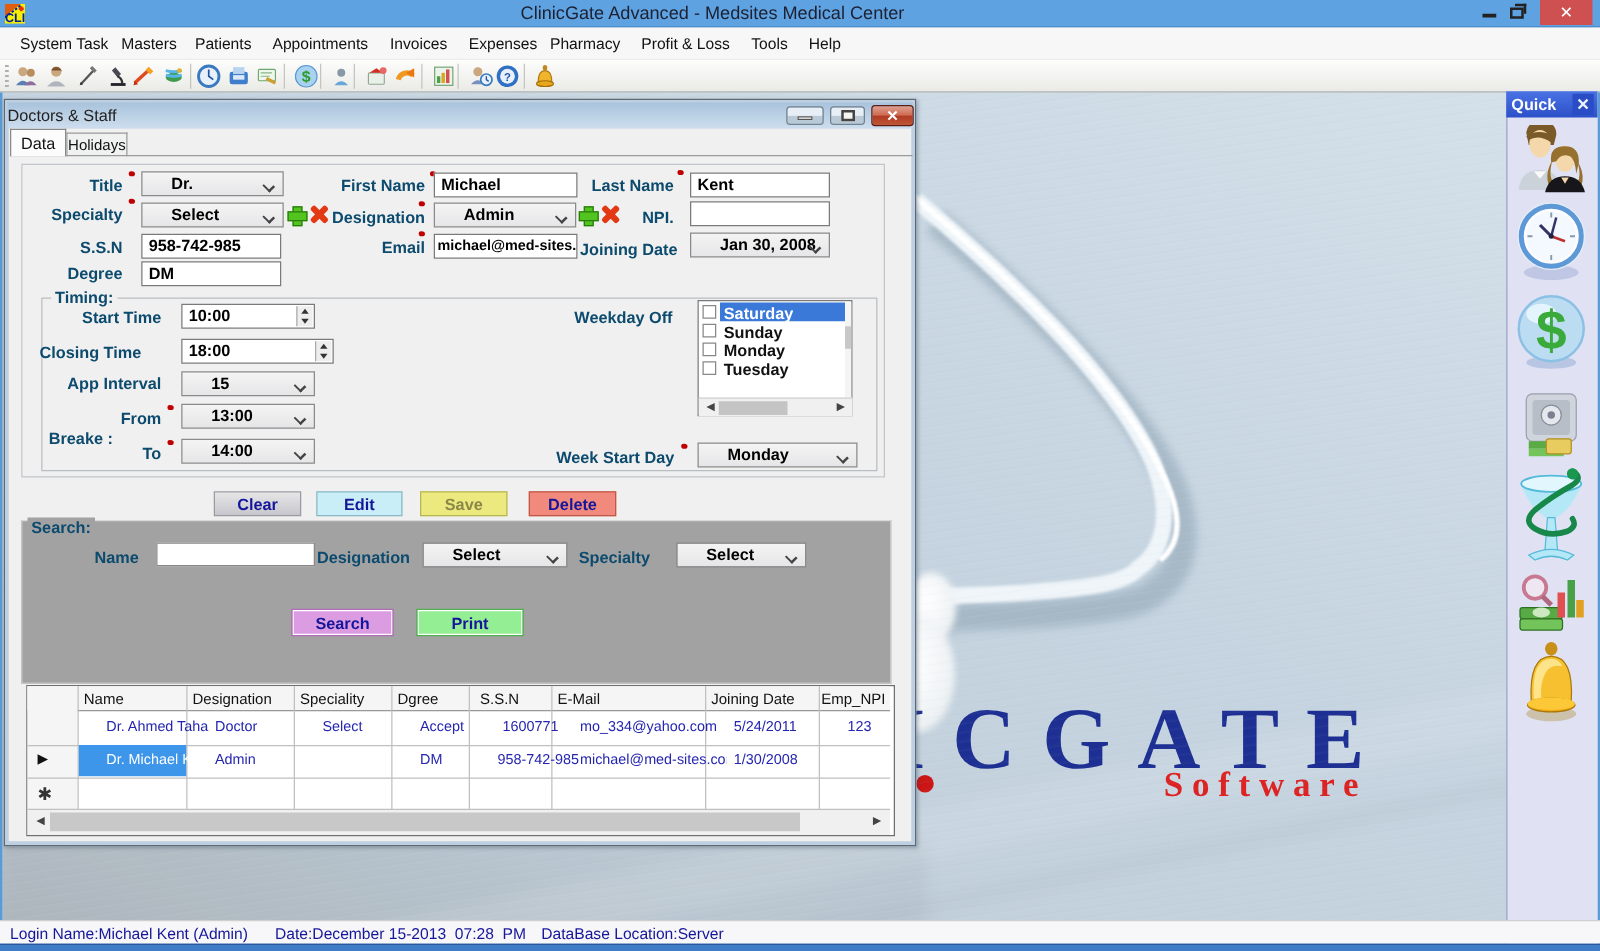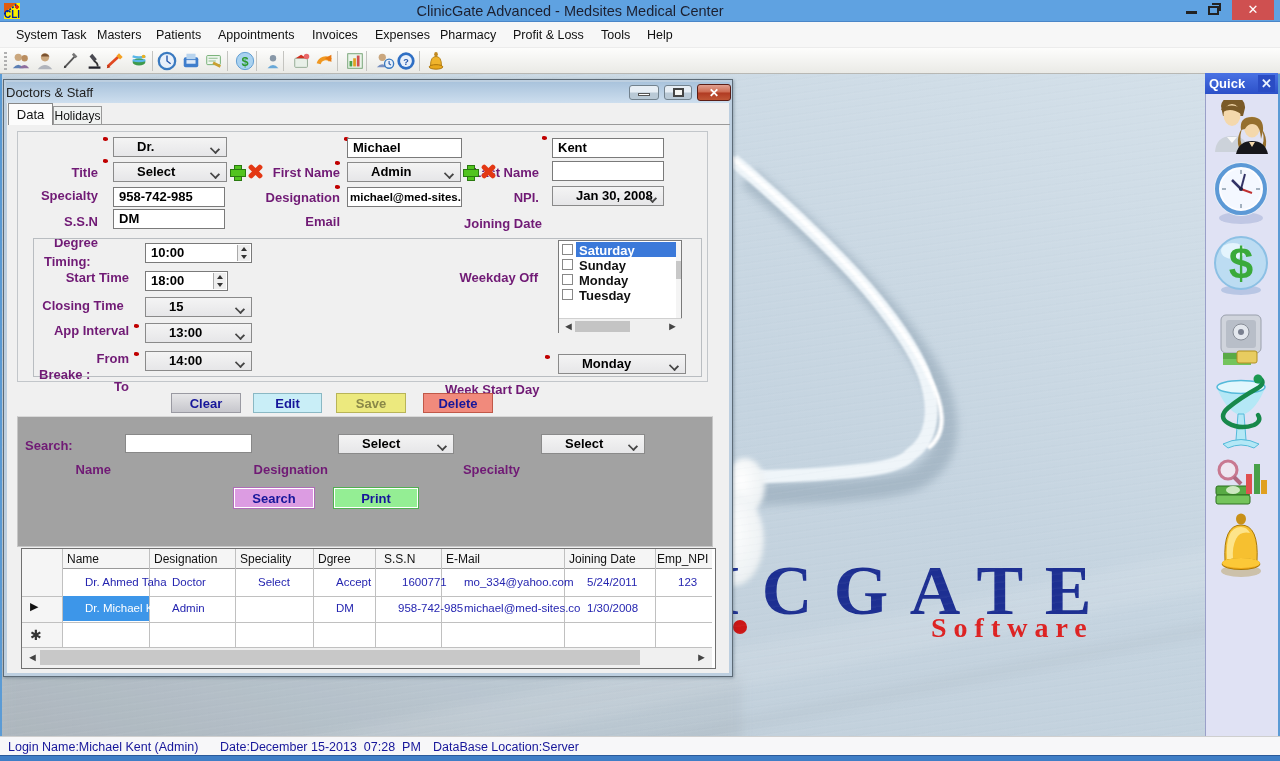--- a/index.html
+++ b/index.html
@@ -31,21 +31,21 @@
 .dbtn{position:absolute;top:5px;height:15px;border:1px solid #72828e;border-radius:3px;background:linear-gradient(180deg,#e7eef5 49%,#b9c9d6 51%);}
 #dmin{left:625px;width:30px;}
 #dmin i{position:absolute;left:8px;top:7px;width:12px;height:3px;background:#fdfdfd;border:1px solid #555;display:block;}
 #dmax{left:660px;width:28px;}
 #dmax i{position:absolute;left:8px;top:2px;width:11px;height:9px;background:#f5f5f2;border:2px solid #444;display:block;}
 #dclose{left:693px;top:4px;width:34px;height:17px;border:1px solid #5c1e16;border-radius:3px;background:linear-gradient(180deg,#e0a091 0%,#cd6a50 48%,#b03a22 52%,#c05636 100%);color:#fff;font-weight:bold;font-size:12px;text-align:center;line-height:16px;}
 .tab1{left:4px;top:23px;width:45px;height:22px;background:#fcfcfc;border:1px solid #888;border-bottom:none;font-size:13px;text-align:center;line-height:21px;color:#111;z-index:3;}
 .tab2{left:49px;top:26px;width:49px;height:19px;background:#f0f2f1;border:1px solid #999;border-bottom:none;font-size:12px;text-align:center;line-height:18px;color:#111;}
 #tabline{left:4px;top:44px;width:722px;height:1px;background:#9a9a9a;}
 .panel1{left:13px;top:51px;width:691px;height:251px;border:1px solid #c2c6ca;}
-.lbl{position:absolute;font-size:13px;font-weight:bold;color:#701a75;white-space:nowrap;margin-top:24px;}
+.lbl{position:absolute;font-size:13px;font-weight:bold;color:#0c4a6e;white-space:nowrap;}
 .ast{position:absolute;width:5px;height:4px;background:#c00000;border-radius:40% 60% 50% 50%;}
 .inp{position:absolute;background:#fff;border:1px solid #7a7a7a;font-size:13px;font-weight:bold;color:#000;padding-left:5px;line-height:18px;height:20px;white-space:nowrap;overflow:hidden;}
 .cmb{position:absolute;background:linear-gradient(180deg,#f4f4f4,#e6e6e8);border:1px solid #8a8a8a;font-size:13px;font-weight:bold;color:#000;padding-left:23px;line-height:18px;height:20px;white-space:nowrap;overflow:hidden;}
 .cmb:after{content:"";position:absolute;right:7px;top:7px;width:6px;height:6px;border-right:2px solid #444;border-bottom:2px solid #444;transform:rotate(45deg) scaleY(.8);}
 .spin{position:absolute;background:#fff;border:1px solid #7a7a7a;font-size:13px;font-weight:bold;color:#000;padding-left:5px;line-height:18px;height:20px;}
 .spin b{position:absolute;right:1px;top:1px;width:13px;height:16px;background:#eee;border-left:1px solid #aaa;}
 .spin b:before{content:"";position:absolute;left:3px;top:2px;border-left:3px solid transparent;border-right:3px solid transparent;border-bottom:4px solid #333;}
 .spin b:after{content:"";position:absolute;left:3px;bottom:2px;border-left:3px solid transparent;border-right:3px solid transparent;border-top:4px solid #333;}
 .plus{position:absolute;width:14px;height:14px;}
 .plus:before{content:"";position:absolute;left:4px;top:0;width:6px;height:14px;background:#52c41f;border:1px solid #2a7a10;}
@@ -361,22 +361,22 @@
 <span class="lbl" style="left:452px;top:112px;width:86px;text-align:right">Joining Date</span>
 <div class="cmb" style="left:548px;top:106px;width:112px">Jan 30, 2008</div>
 
 <span class="lbl" style="left:20px;top:131px;width:74px;text-align:right">Degree</span>
 <div class="inp" style="left:109px;top:129px;width:112px">DM</div>
 
 <div class="abs gbox" style="left:29px;top:158px;width:669px;height:139px"></div>
 <span class="lbl" style="left:37px;top:150px;background:#f0f0f0;padding:0 3px">Timing:</span>
 <span class="lbl" style="left:35px;top:166px;width:90px;text-align:right">Start Time</span>
 <div class="spin" style="left:141px;top:163px;width:107px">10:00<b></b></div>
-<span class="lbl" style="left:34px;top:194px;width:90px;text-align:center">Closing Time</span>
-<div class="spin" style="left:141px;top:191px;width:83px">18:00<b></b></div>
+<span class="lbl" style="left:19px;top:194px;width:90px;text-align:right">Closing Time</span>
+<div class="spin" style="left:141px;top:191px;width:122px">18:00<b></b></div>
 <span class="lbl" style="left:35px;top:219px;width:90px;text-align:right">App Interval</span>
 <div class="cmb" style="left:141px;top:217px;width:107px">15</div>
 <span class="lbl" style="left:35px;top:247px;width:90px;text-align:right">From</span>
 <i class="ast" style="left:130px;top:244px"></i>
 <div class="cmb" style="left:141px;top:243px;width:107px">13:00</div>
 <span class="lbl" style="left:35px;top:263px">Breake :</span>
 <span class="lbl" style="left:35px;top:275px;width:90px;text-align:right">To</span>
 <i class="ast" style="left:130px;top:272px"></i>
 <div class="cmb" style="left:141px;top:271px;width:107px">14:00</div>
 <span class="lbl" style="left:444px;top:166px;width:90px;text-align:right">Weekday Off</span>

